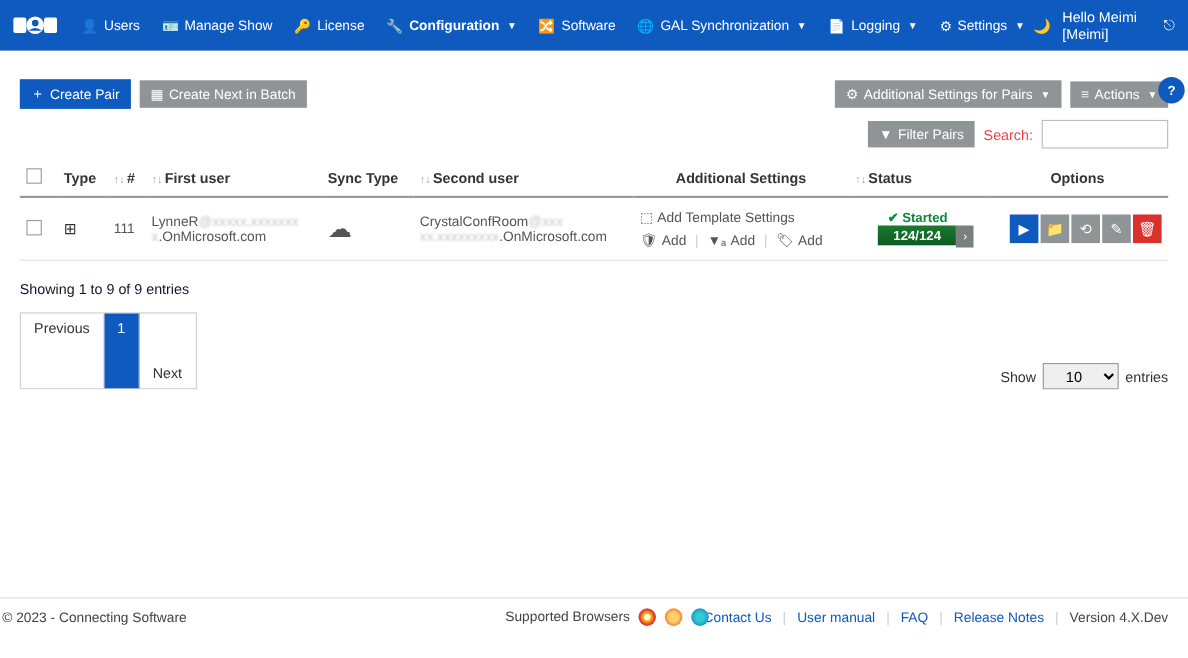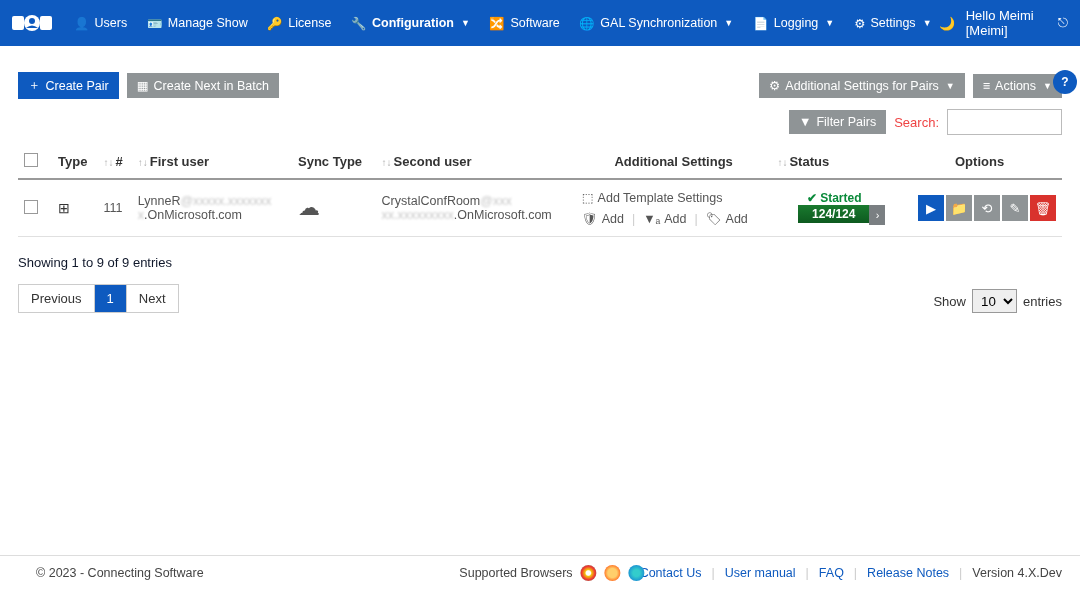--- a/index.html
+++ b/index.html
@@ -39,31 +39,31 @@
 .progress-wrap { display:flex; align-items:flex-start;margin-left:15px;}
 .progress { background: linear-gradient(#1a7a2f,#0d5a1f); color:#fff; font-size:12px; padding:2px 14px; font-weight:600;}
 .progress-next { background:#7a7f82; color:#fff; width:16px; height:20px; display:flex; align-items:center; justify-content:center; font-size:11px;}
 .opt-btns { display:flex; gap:2px; justify-content:flex-end;}
 .opt { width:26px; height:26px; display:flex; align-items:center; justify-content:center; color:#fff; font-size:13px; cursor:pointer;}
 .opt.blue{background:#0e5abf;} .opt.gray{background:#8f9496;} .opt.red{background:#d9322d;}
 .entries-info { margin-top:18px; font-size:13px; color:#0f172a;}
 .pager-row { display:flex; align-items:flex-end; margin-top:14px;}
 .pager { display:flex; border:1px solid #ccc;}
 .pager div { padding:6px 12px; font-size:13px; border-right:1px solid #ccc; cursor:pointer;}
-.pager div:last-child{border-right:none;}
+.pager div:last-child{border-right:none;margin-top:41px;}
 .pager .active { background:#0e5abf; color:#fff;}
 .show-entries { margin-left:auto; display:flex; align-items:center; gap:6px; font-size:13px;}
-.footer { position: absolute; bottom: 0; left:0; right:0; border-top:1px solid #ddd; padding:10px 18px 18px 36px; display:flex; align-items:center; font-size:12.5px; color:#444;}
+.footer { position: absolute; bottom: 12px; left:0; right:0; border-top:1px solid #ddd; padding:10px 18px 18px 2px; display:flex; align-items:center; font-size:12.5px; color:#444;}
 .footer .center { position:absolute; left:50%; transform:translateX(-50%); display:flex; align-items:center; gap:8px;margin-left:12px;}
 .footer .links { margin-left:auto; display:flex; align-items:flex-end; gap:6px;}
 .footer a { color:#0e5abf; text-decoration:none; padding:0 4px;}
 .footer .sep { color:#ccc;}
 .browser-dot { width:16px; height:16px; border-radius:50%; display:inline-block;}
 .checkbox { width:14px; height:14px; border:1px solid #999; display:inline-block; background:#fff;}
-select.entries{ border:1px solid #999; height:24px; padding:0 4px;}
+select.entries{ border:1px solid #999; height:24px; padding:0 16px;}
 .blur { color: #c8c8c8; filter: blur(1.2px); }
 </style>
 </head>
 <body>
 
 <div class="topnav">
   <div class="logo">
     <svg width="40" height="26" viewBox="0 0 40 26">
         <rect x="0" y="6" width="12" height="14" rx="2" fill="#fff"></rect>
         <rect x="28" y="6" width="12" height="14" rx="2" fill="#fff"></rect>

